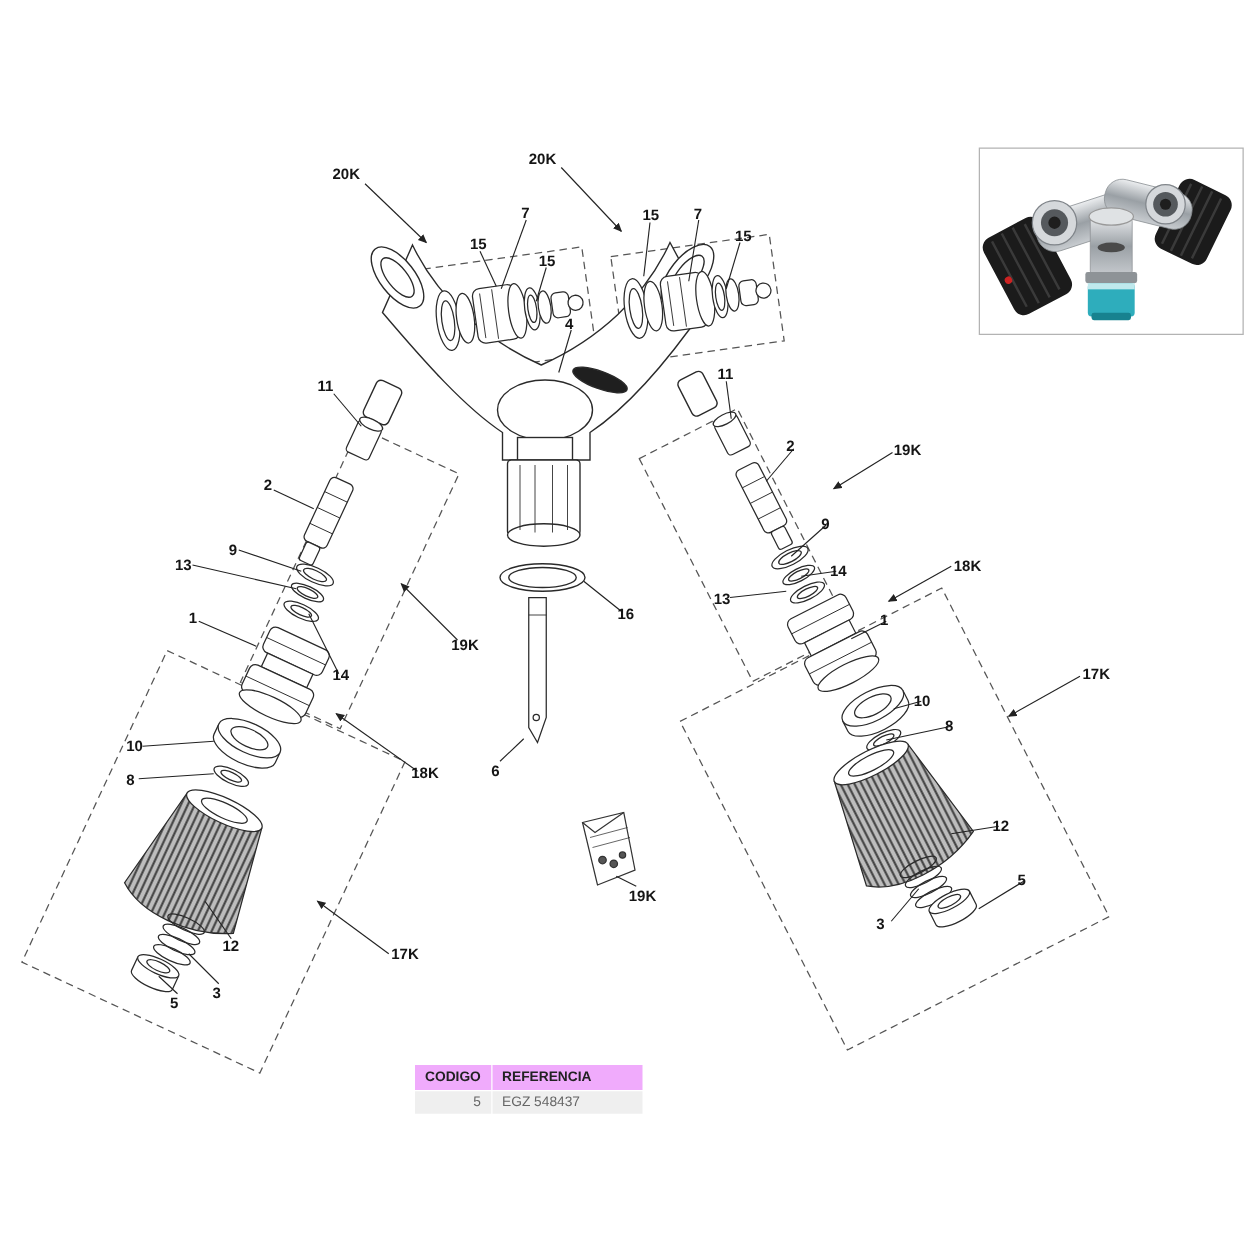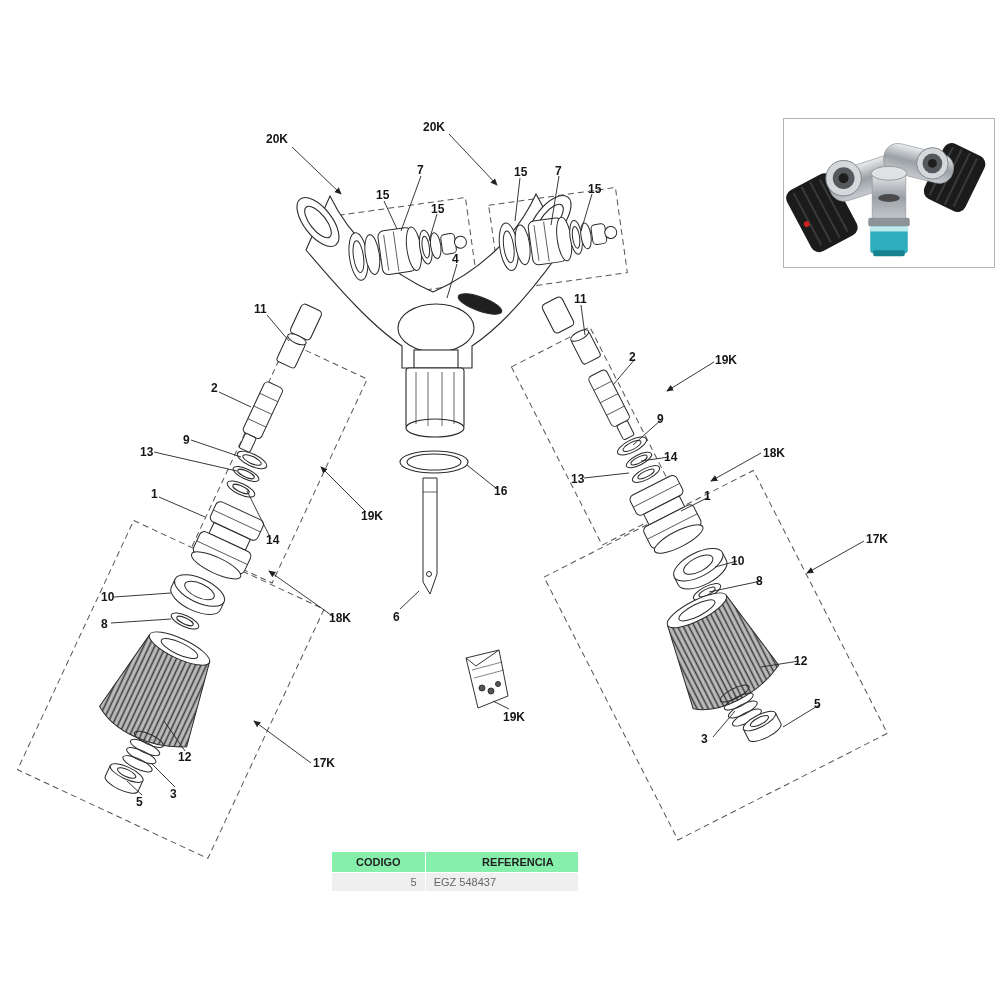--- a/index.html
+++ b/index.html
@@ -4,22 +4,22 @@
 <style>
   html,body{margin:0;padding:0;background:#fff;}
   .canvas{position:relative;width:1000px;height:1000px;background:#ffffff;overflow:hidden;
           font-family:"Liberation Sans",sans-serif;}
   .art{position:absolute;left:0;top:0;width:1000px;height:1000px;}
   .lbl{position:absolute;font:700 12px "Liberation Sans",sans-serif;color:#151515;white-space:nowrap;}
   .inset{position:absolute;left:783px;top:118px;width:212px;height:150px;border:1px solid #b3b3b3;
          background:#fff;box-sizing:border-box;}
   .inset svg{display:block;width:100%;height:100%;}
   .ref-table{position:absolute;left:331px;top:851px;border-collapse:separate;border-spacing:1px;background:#fff;}
-  .ref-table th{background:#86efac;color:#222;font:700 11px "Liberation Sans",sans-serif;
-                padding:4px 24px;text-align:right;}
+  .ref-table th{background:#f0abfc;color:#222;font:700 11px "Liberation Sans",sans-serif;
+                padding:4px 8px;text-align:left;}
   .ref-table td{background:#efefef;color:#666;font:400 11px "Liberation Sans",sans-serif;padding:3px 8px;}
   .ref-table th.c-codigo,.ref-table td.c-codigo{width:42px;}
   .ref-table td.c-codigo{text-align:right;}
   .ref-table th.c-ref,.ref-table td.c-ref{width:104px;}
 </style>
 </head>
 <body>
 
 <div class="canvas">
 

